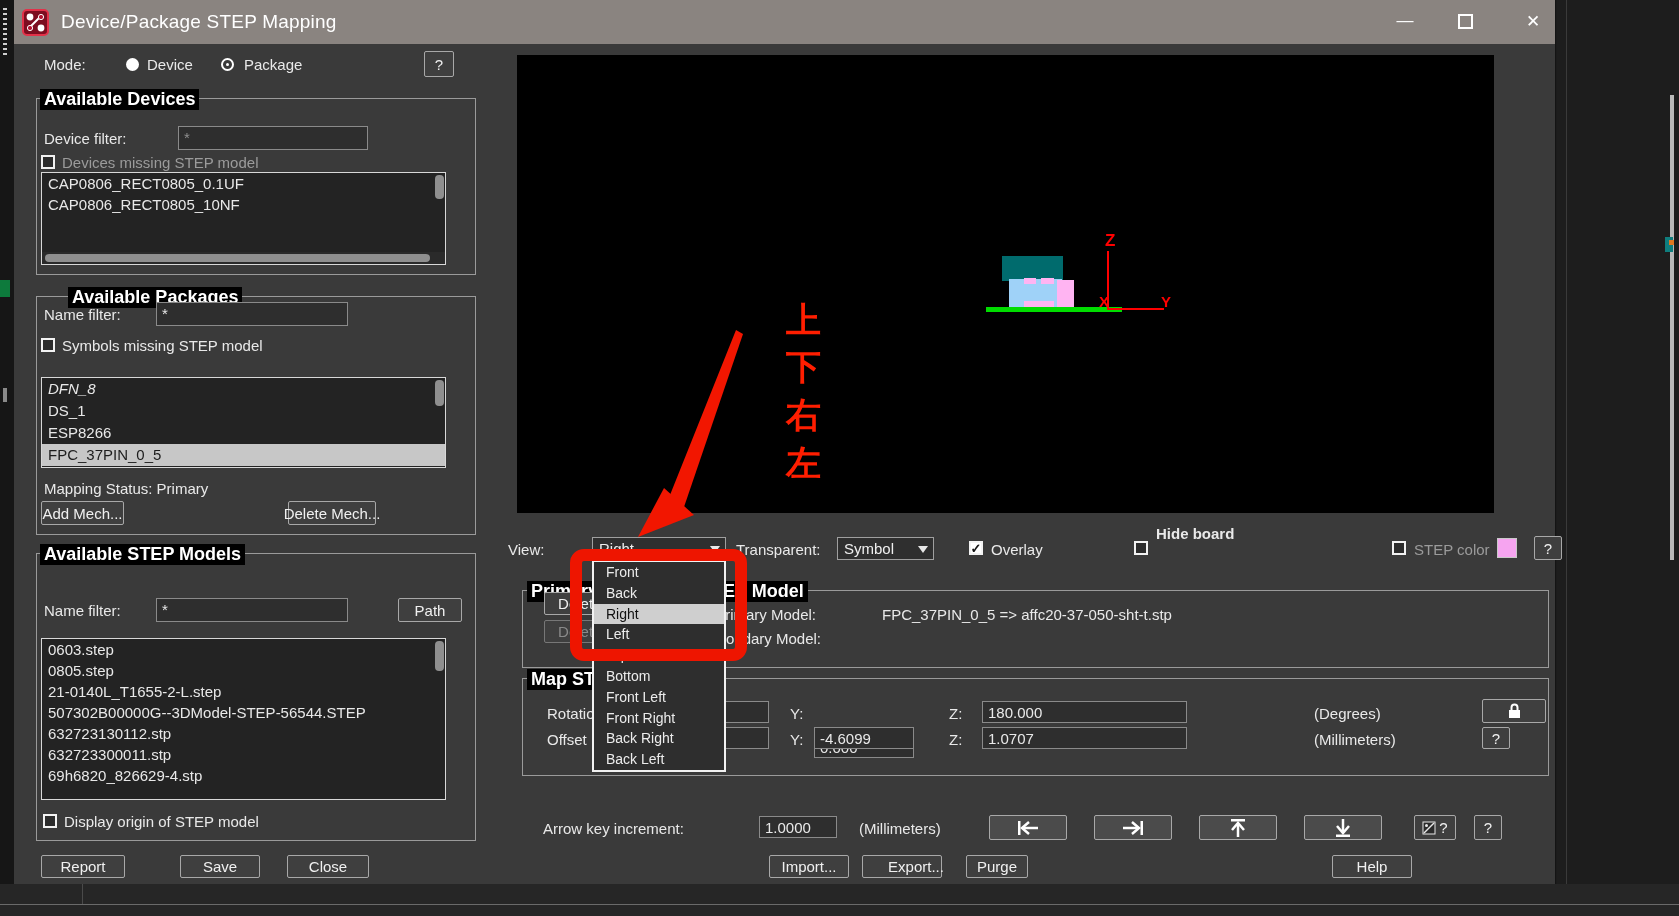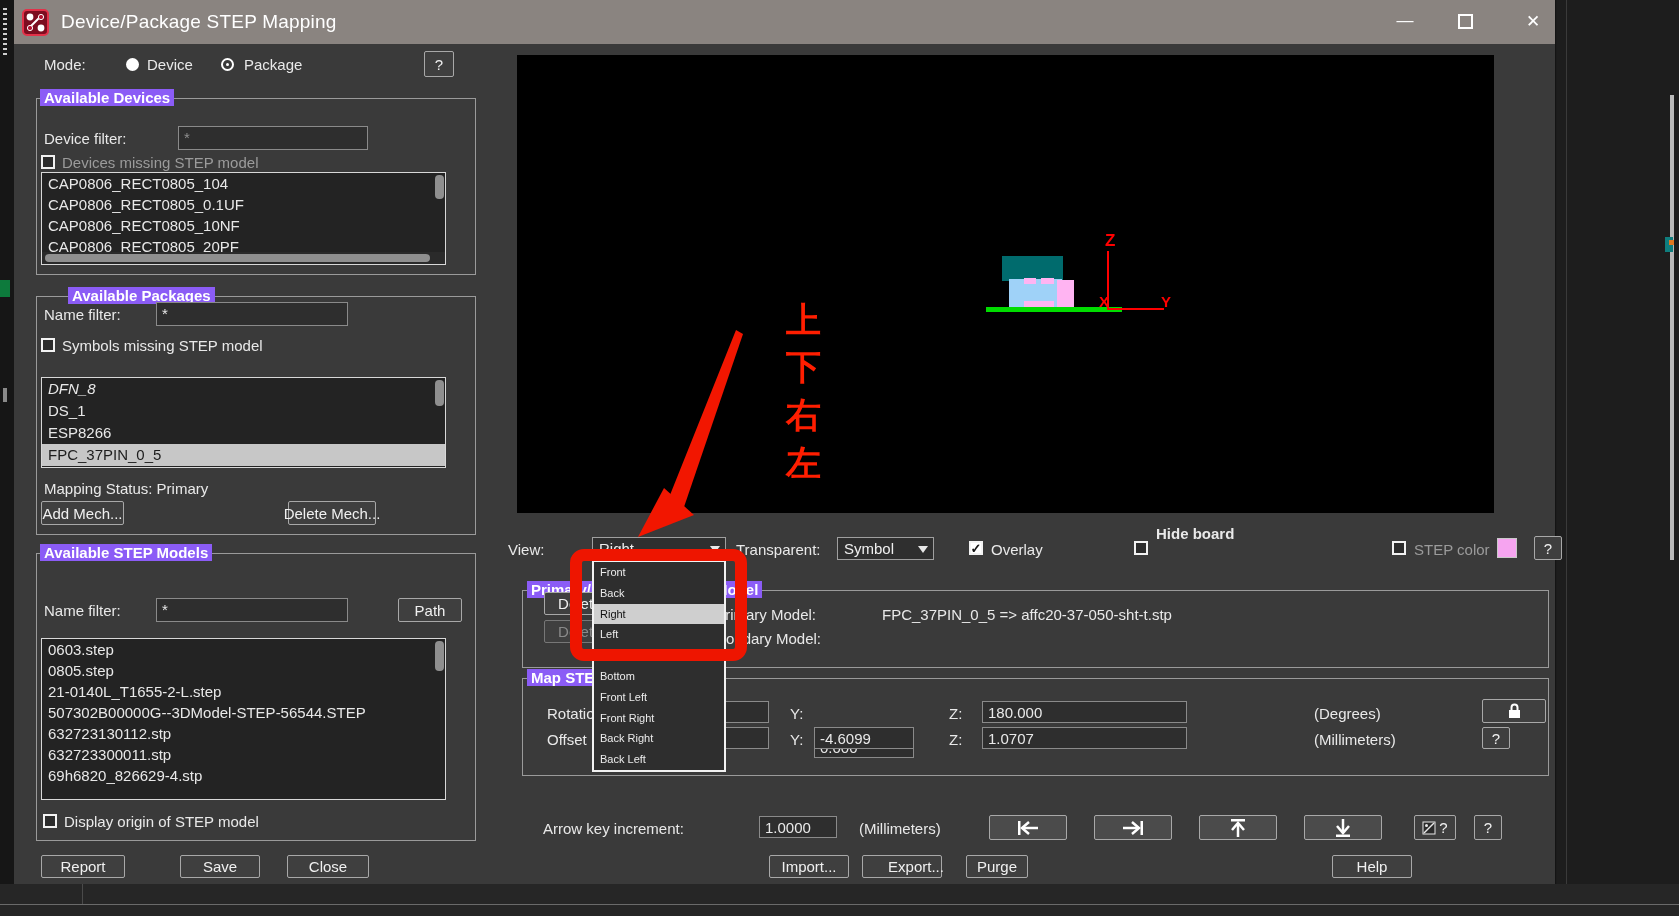--- a/index.html
+++ b/index.html
@@ -12,22 +12,22 @@
   #dialog { position:absolute; left:14px; top:0; width:1542px; height:884px;
             background:#3a3a3a; border-right:1px solid #141414; }
   #titlebar { position:absolute; left:0; top:0; width:100%; height:44px;
               background:#8a8480; display:flex; align-items:center; }
   #title-text { color:#ffffff; font-size:19px; margin-left:12px; letter-spacing:.2px; }
   .win-btn { position:absolute; top:6px; width:30px; height:30px; color:#fff;
              display:flex; align-items:center; justify-content:center; font-size:17px; cursor:default; }
   .titlebar-icon { margin-left:8px; width:27px; height:27px; }
 
   
-  .grouptitle { position:absolute; font-weight:bold; font-size:15px; color:#fff;
-                background:#8b5cf6; padding:0 4px; white-space:nowrap; }
+  .grouptitle { position:absolute; font-weight:bold; font-size:18px; color:#fff;
+                background:#000000; padding:0 4px; white-space:nowrap; }
   .groupbox { position:absolute; border:1px solid #9a9a9a; }
   .lbl { position:absolute; color:#e9e9e9; font-size:15px; white-space:nowrap; }
   .lbl.dim { color:#9b9b9b; }
   .field { position:absolute; background:#2e2e2e; border:1px solid #8a8a8a;
            color:#e9e9e9; font-size:15px; padding:1px 5px; line-height:20px;
            white-space:nowrap; overflow:hidden; }
   .field .ph { color:#8f8f8f; }
   .btn { position:absolute; background:#3f3f3f; border:1px solid #a8a8a8;
          color:#f0f0f0; font-size:15px; display:flex; align-items:center;
          justify-content:center; border-radius:2px; white-space:nowrap; cursor:default; }
@@ -59,22 +59,22 @@
   
   #viewport { position:absolute; left:503px; top:55px; width:977px; height:458px;
               background:#000; overflow:hidden; }
   .cjk { position:absolute; color:#ff1e00; font-size:35px; font-weight:bold;
          left:269px; }
 
   
   #view-combo { left:578px; top:537px; width:134px; height:23px; z-index:5; }
   #view-dropdown { position:absolute; left:578px; top:560px; width:134px; height:212px;
                    background:#2e2e2e; border:2px solid #f2f2f2; z-index:5; }
-  #view-dropdown .drow { height:20.8px; line-height:20.8px; color:#ececec; font-size:11px;
-                         padding-left:6px; }
+  #view-dropdown .drow { height:20.8px; line-height:20.8px; color:#ececec; font-size:14px;
+                         padding-left:12px; }
   #view-dropdown .drow.sel { background:#cfcfcf; color:#111; }
 
   
   #anno-rect { position:absolute; left:556px; top:549px; width:177px; height:112px;
                border:12px solid #ee1500; border-radius:14px; z-index:8; }
   #anno-arrow { position:absolute; left:590px; top:315px; width:170px; height:240px;
                 z-index:8; pointer-events:none; }
 
   
   #left-strip { position:absolute; left:0; top:0; width:14px; height:916px; background:#161616; }
@@ -129,24 +129,22 @@
     <div class="lbl" style="left:230px;top:56px;">Package</div>
     <div class="btn" style="left:410px;top:51px;width:30px;height:26px;">?</div>
 
     <div class="groupbox" style="left:22px;top:98px;width:440px;height:177px;"></div>
     <div class="grouptitle" style="left:26px;top:89px;">Available Devices</div>
     <div class="lbl" style="left:30px;top:130px;">Device filter:</div>
     <div class="field" style="left:164px;top:126px;width:190px;height:24px;"><span class="ph">*</span></div>
     <div class="chk" style="left:27px;top:155px;"></div>
     <div class="lbl dim" style="left:48px;top:154px;">Devices missing STEP model</div>
     <div class="list" style="left:27px;top:172px;width:405px;height:93px;">
-      <div class="row">CAP0806_RECT0805_104</div>
       <div class="row">CAP0806_RECT0805_0.1UF</div>
       <div class="row">CAP0806_RECT0805_10NF</div>
-      <div class="row">CAP0806_RECT0805_20PF</div>
     </div>
     <div class="vthumb" style="left:421px;top:175px;height:24px;"></div>
     <div class="hscroll" style="left:28px;top:252px;width:403px;">
         <div class="thumb" style="width:385px;"></div>
       </div>
 
     <div class="groupbox" style="left:22px;top:296px;width:440px;height:239px;"></div>
     <div class="grouptitle" style="left:26px;top:287px;margin-left:28px;">Available Packages</div>
     <div class="lbl" style="left:30px;top:306px;">Name filter:</div>
     <div class="field" style="left:142px;top:302px;width:192px;height:24px;"><span>*</span></div>

